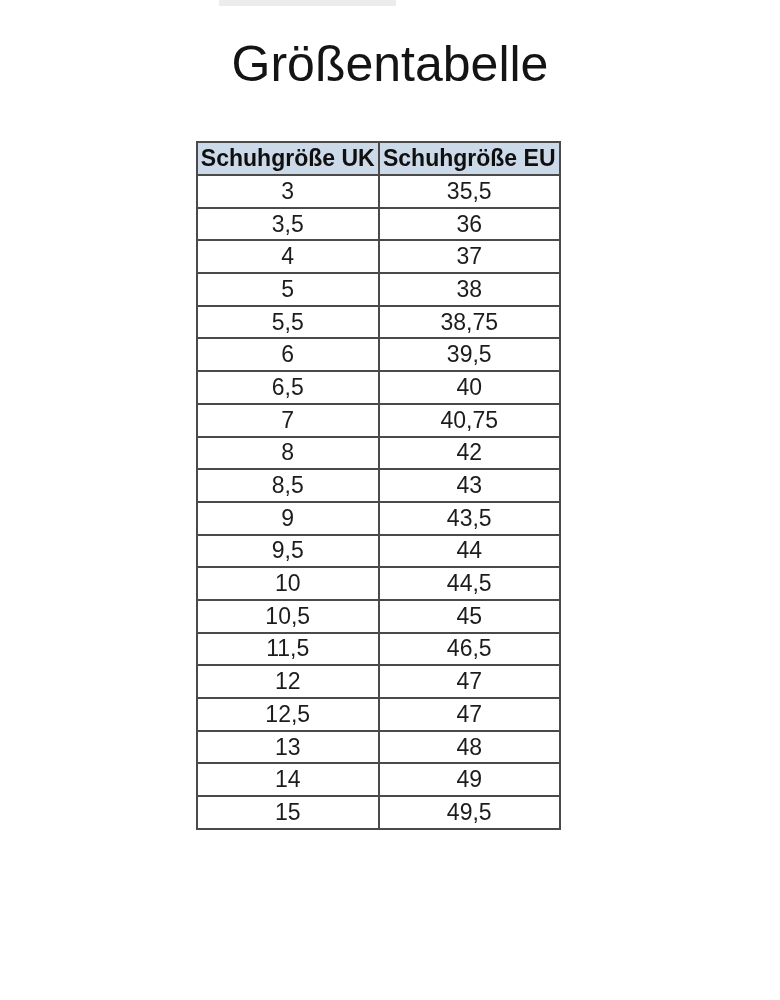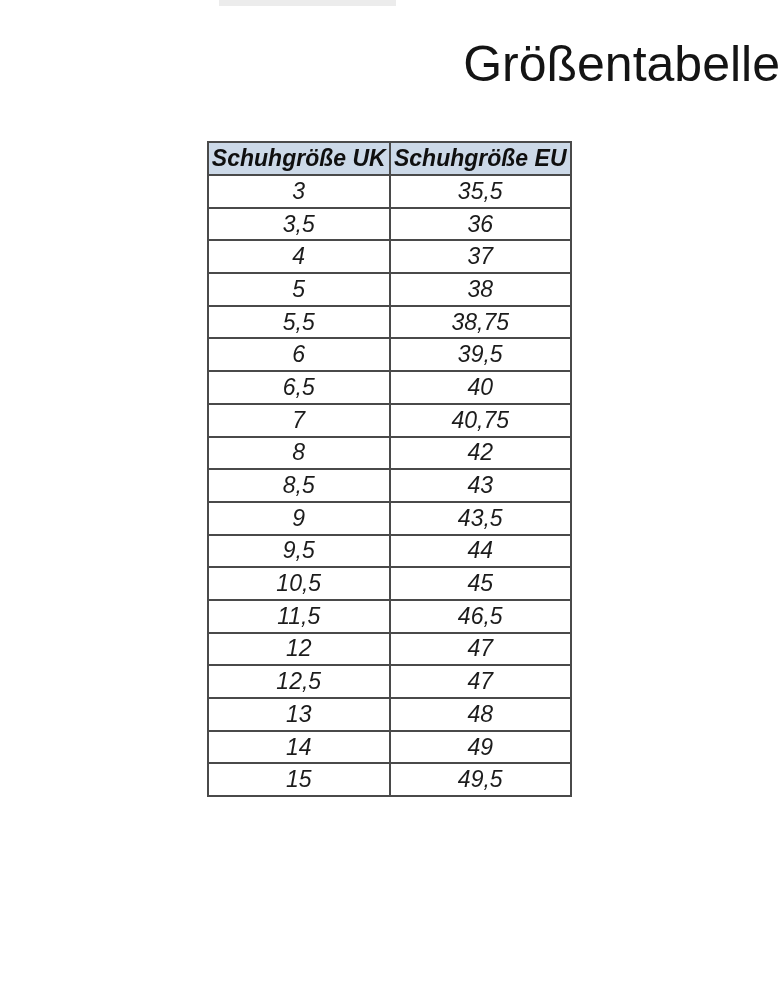--- a/index.html
+++ b/index.html
@@ -22,36 +22,35 @@
     width: 177px;
     height: 6px;
     background: #ececec;
   }
   .title {
     position: absolute;
     top: 34px;
     left: 0;
     width: 780px;
     margin: 0;
-    text-align: right;
+    text-align: center;
     font-size: 50px;
     line-height: 60px;
     font-weight: 400;
     color: #141414;
     letter-spacing: 0px;
   }
   table.size-table {
     position: absolute;
-    left: 207px;
+    left: 196px;
     top: 141px;
     width: 365px;
     border-collapse: collapse;
     table-layout: fixed;
     border: 2px solid #353535;
-    font-style: italic;
   }
   .size-table th,
   .size-table td {
     border: 2px solid #4a4a4a;
     text-align: center;
     vertical-align: middle;
     padding: 0;
   }
   .size-table th {
     background: #ccd9e8;
@@ -126,20 +125,24 @@
         </tr>
         <tr>
           <td>9</td>
           <td>43,5</td>
         </tr>
         <tr>
           <td>9,5</td>
           <td>44</td>
         </tr>
         <tr>
+          <td>10</td>
+          <td>44,5</td>
+        </tr>
+        <tr>
           <td>10,5</td>
           <td>45</td>
         </tr>
         <tr>
           <td>11,5</td>
           <td>46,5</td>
         </tr>
         <tr>
           <td>12</td>
           <td>47</td>

